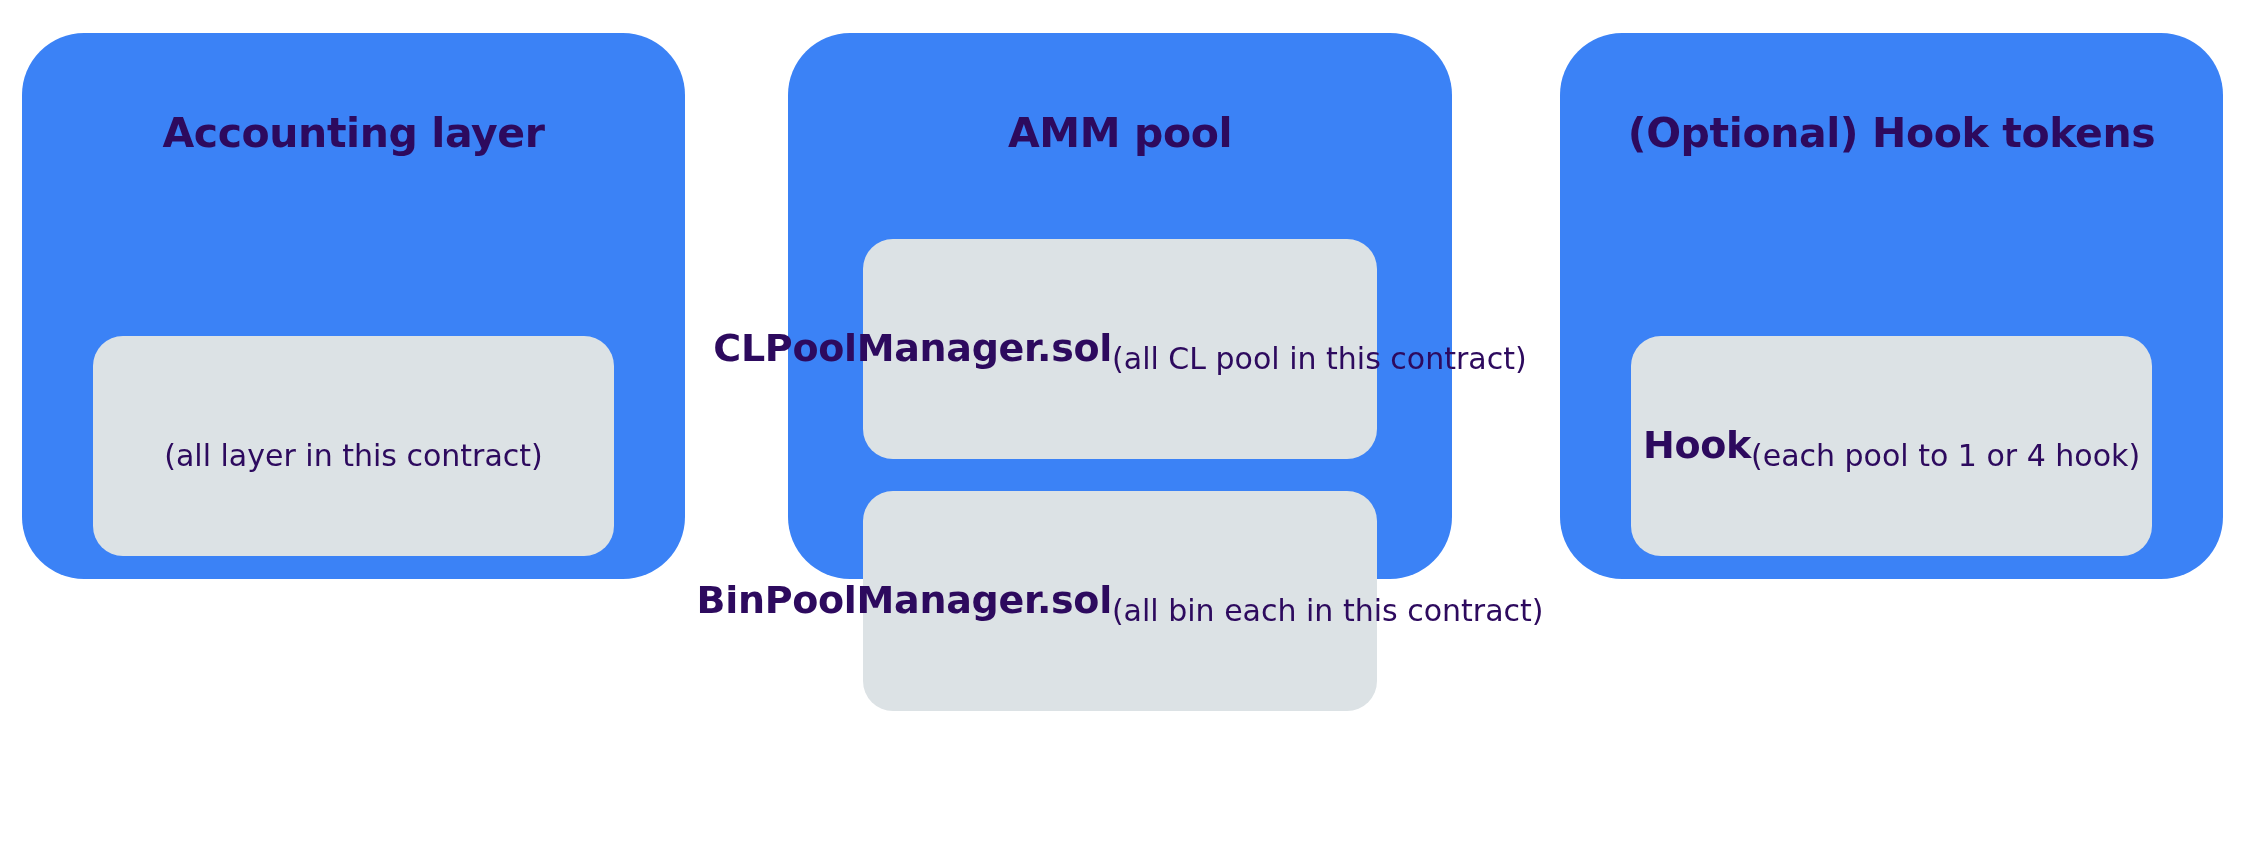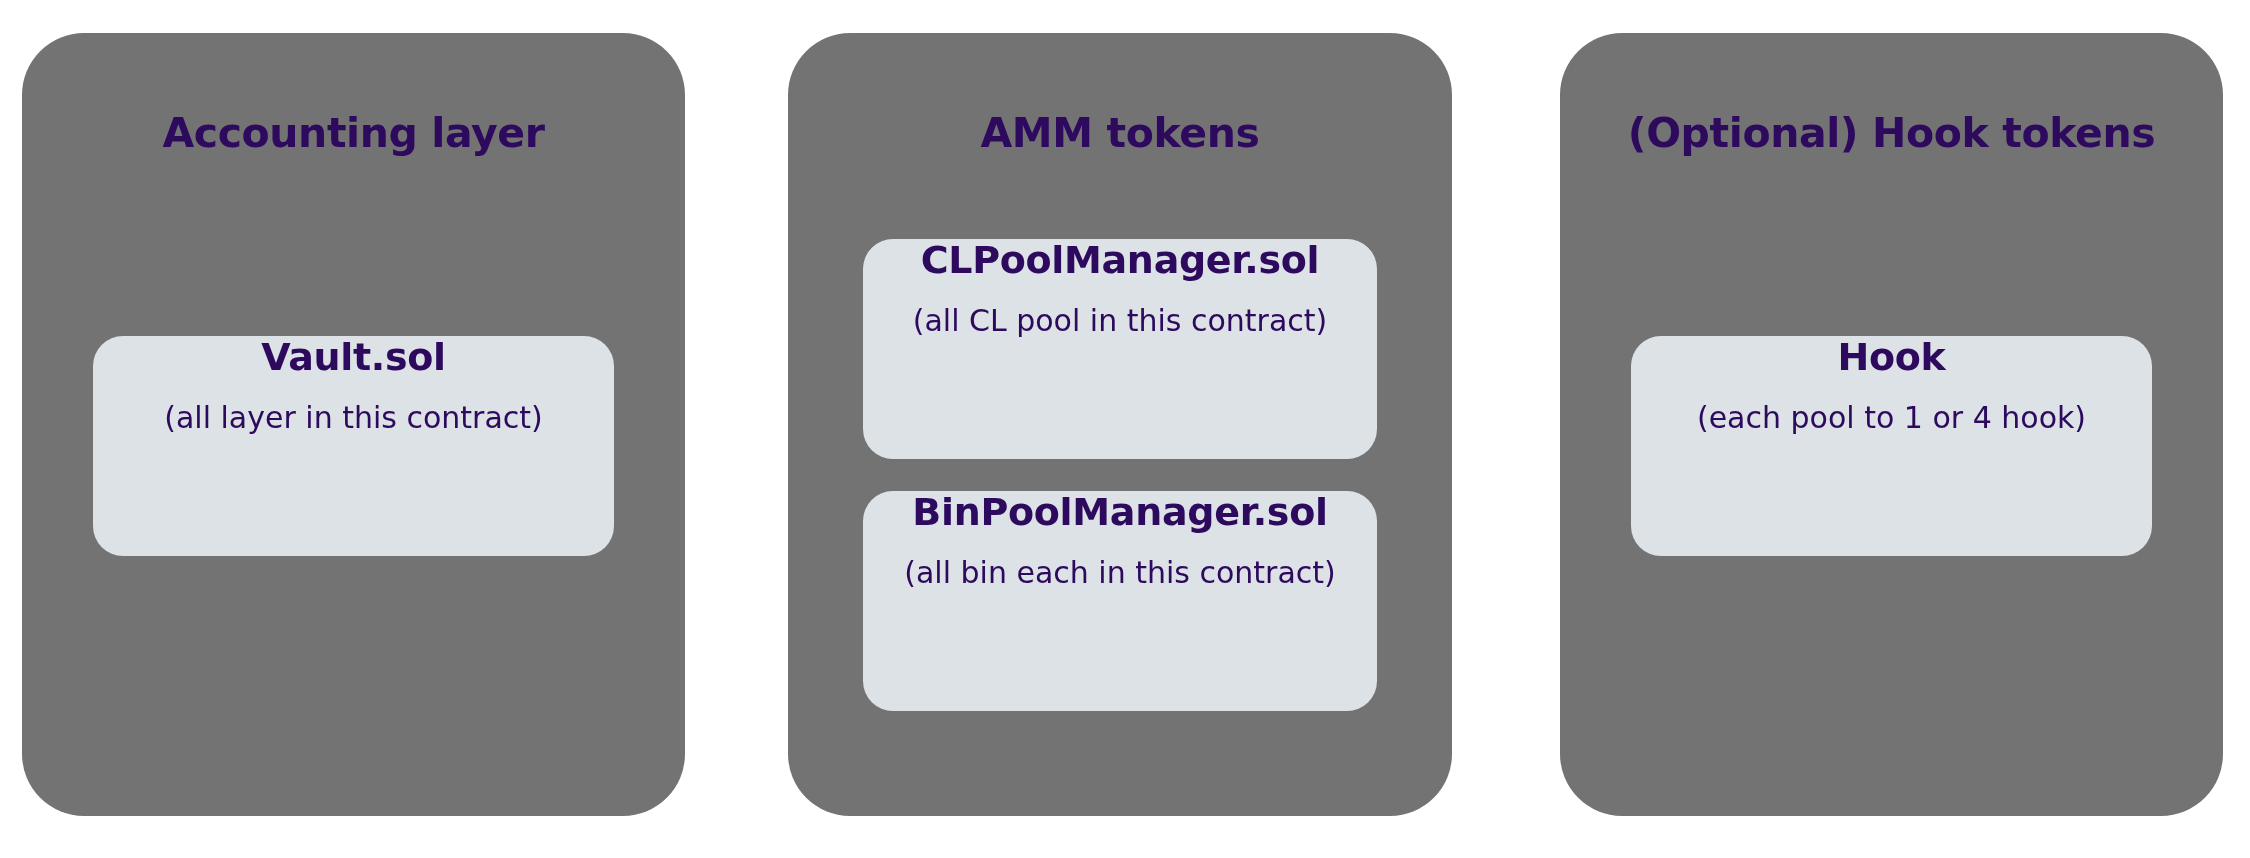--- a/index.html
+++ b/index.html
@@ -18,22 +18,22 @@
     width: 2250px;
     height: 858px;
     background: #ffffff;
     overflow: hidden;
   }
 
   
   .layer-card {
     position: absolute;
     top: 33px;
-    height: 783px;
-    background: #737373;
+    height: 546px;
+    background: #3b82f6;
     border-radius: 62px;
     box-sizing: border-box;
   }
   .layer-card.col-1 { left: 22px;   width: 663px; }
   .layer-card.col-2 { left: 788px;  width: 664px; }
   .layer-card.col-3 { left: 1560px; width: 663px; }
 
   .layer-title {
     position: absolute;
     left: 0;
@@ -48,23 +48,23 @@
     white-space: nowrap;
   }
 
   
   .contract-box {
     position: absolute;
     background: #dce2e5;
     border-radius: 30px;
     box-sizing: border-box;
     display: flex;
-    flex-direction: column;
+    flex-direction: row;
     align-items: center;
-    justify-content: flex-start;
+    justify-content: center;
   }
 
   
   .contract-box.single {
     left: 71px;
     right: 71px;
     top: 303px;
     height: 220px;
   }
 
@@ -104,27 +104,26 @@
 </style>
 </head>
 <body>
 
 <div class="canvas">
 
   <div class="layer-card col-1">
     <div class="layer-title">Accounting layer</div>
 
     <div class="contract-box single">
-      <div class="contract-name">Vault.sol</div>
       <div class="contract-note">(all layer in this contract)</div>
     </div>
   </div>
 
   <div class="layer-card col-2">
-    <div class="layer-title">AMM tokens</div>
+    <div class="layer-title">AMM pool</div>
 
     <div class="contract-box stack-top">
       <div class="contract-name">CLPoolManager.sol</div>
       <div class="contract-note">(all CL pool in this contract)</div>
     </div>
 
     <div class="contract-box stack-bottom">
       <div class="contract-name">BinPoolManager.sol</div>
       <div class="contract-note">(all bin each in this contract)</div>
     </div>

